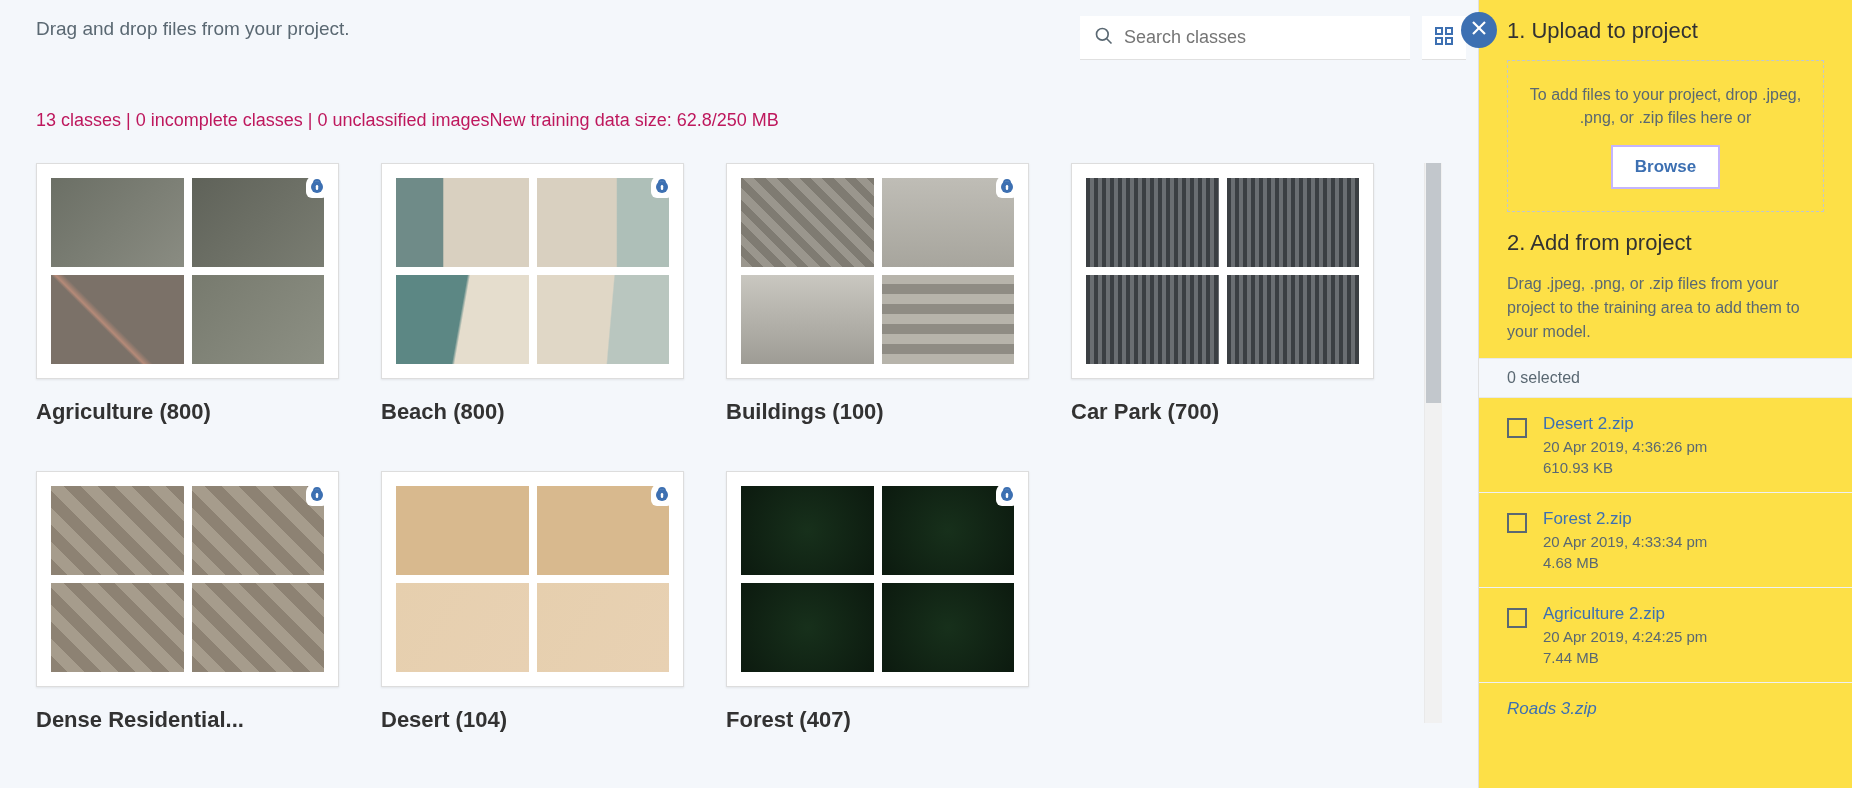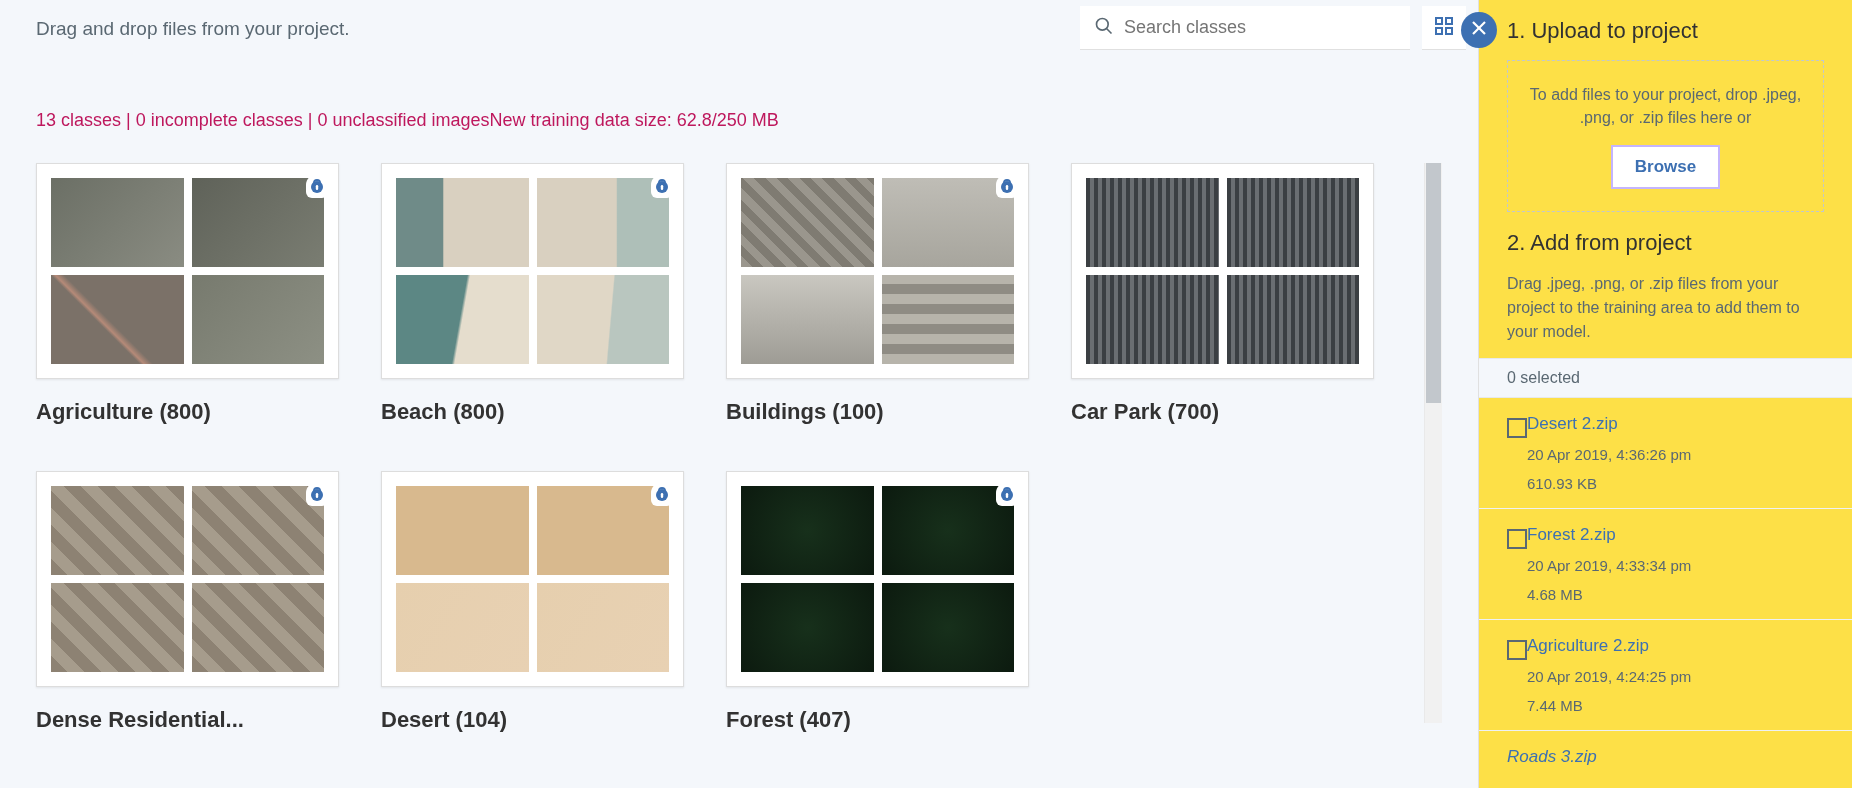--- a/index.html
+++ b/index.html
@@ -18,21 +18,21 @@
     position: relative;
     overflow: hidden;
   }
   .hint {
     color: #5a6872;
     font-size: 19px;
     padding-top: 18px;
   }
   .toolbar {
     position: absolute;
-    top: 6px;
+    top: 16px;
     right: 12px;
     display: flex;
     gap: 12px;
   }
   .search {
     width: 330px;
     height: 44px;
     background: #fff;
     display: flex;
     align-items: center;
@@ -193,34 +193,35 @@
     color:#5a6872;
     font-size:16px;
     padding:10px 28px;
     border-top:1px solid #e7e9eb;
     border-bottom:1px solid #e7e9eb;
   }
   .file-list { overflow:hidden; }
   .file-row {
     display:flex;
     align-items:flex-start;
+    gap:16px;
     padding:16px 28px;
     border-bottom:1px solid #eef1f4;
   }
   .file-row .cb {
     width:20px;
     height:20px;
     border:2px solid #5a6872;
     margin-top:4px;
     flex-shrink:0;
     cursor:pointer;
   }
   .file-row .info { flex:1; }
   .file-row .name { color:#3d70b2; font-size:17px; }
-  .file-row .meta { color:#5a6872; font-size:15px; margin-top:12px; }
+  .file-row .meta { color:#5a6872; font-size:15px; margin-top:4px; }
   .file-row.partial { padding-bottom:0; border-bottom:none;font-style:italic; }
 
   
   .t-agri1{background:linear-gradient(135deg,#6b6f65,#8a8c82);}
   .t-agri2{background:linear-gradient(135deg,#5f6259,#7a7d72);}
   .t-agri3{background:linear-gradient(45deg,#7b7168 40%,#b58a78 42%,#7b7168 46%);}
   .t-agri4{background:linear-gradient(135deg,#777a6e,#8d9084);}
   .t-beach1{background:linear-gradient(90deg,#6f8b88 35%,#d9d0c0 36%);}
   .t-beach2{background:linear-gradient(90deg,#d9d0c0 60%,#aebfb8 61%);}
   .t-beach3{background:linear-gradient(100deg,#5c8784 48%,#e5ddcd 50%);}

